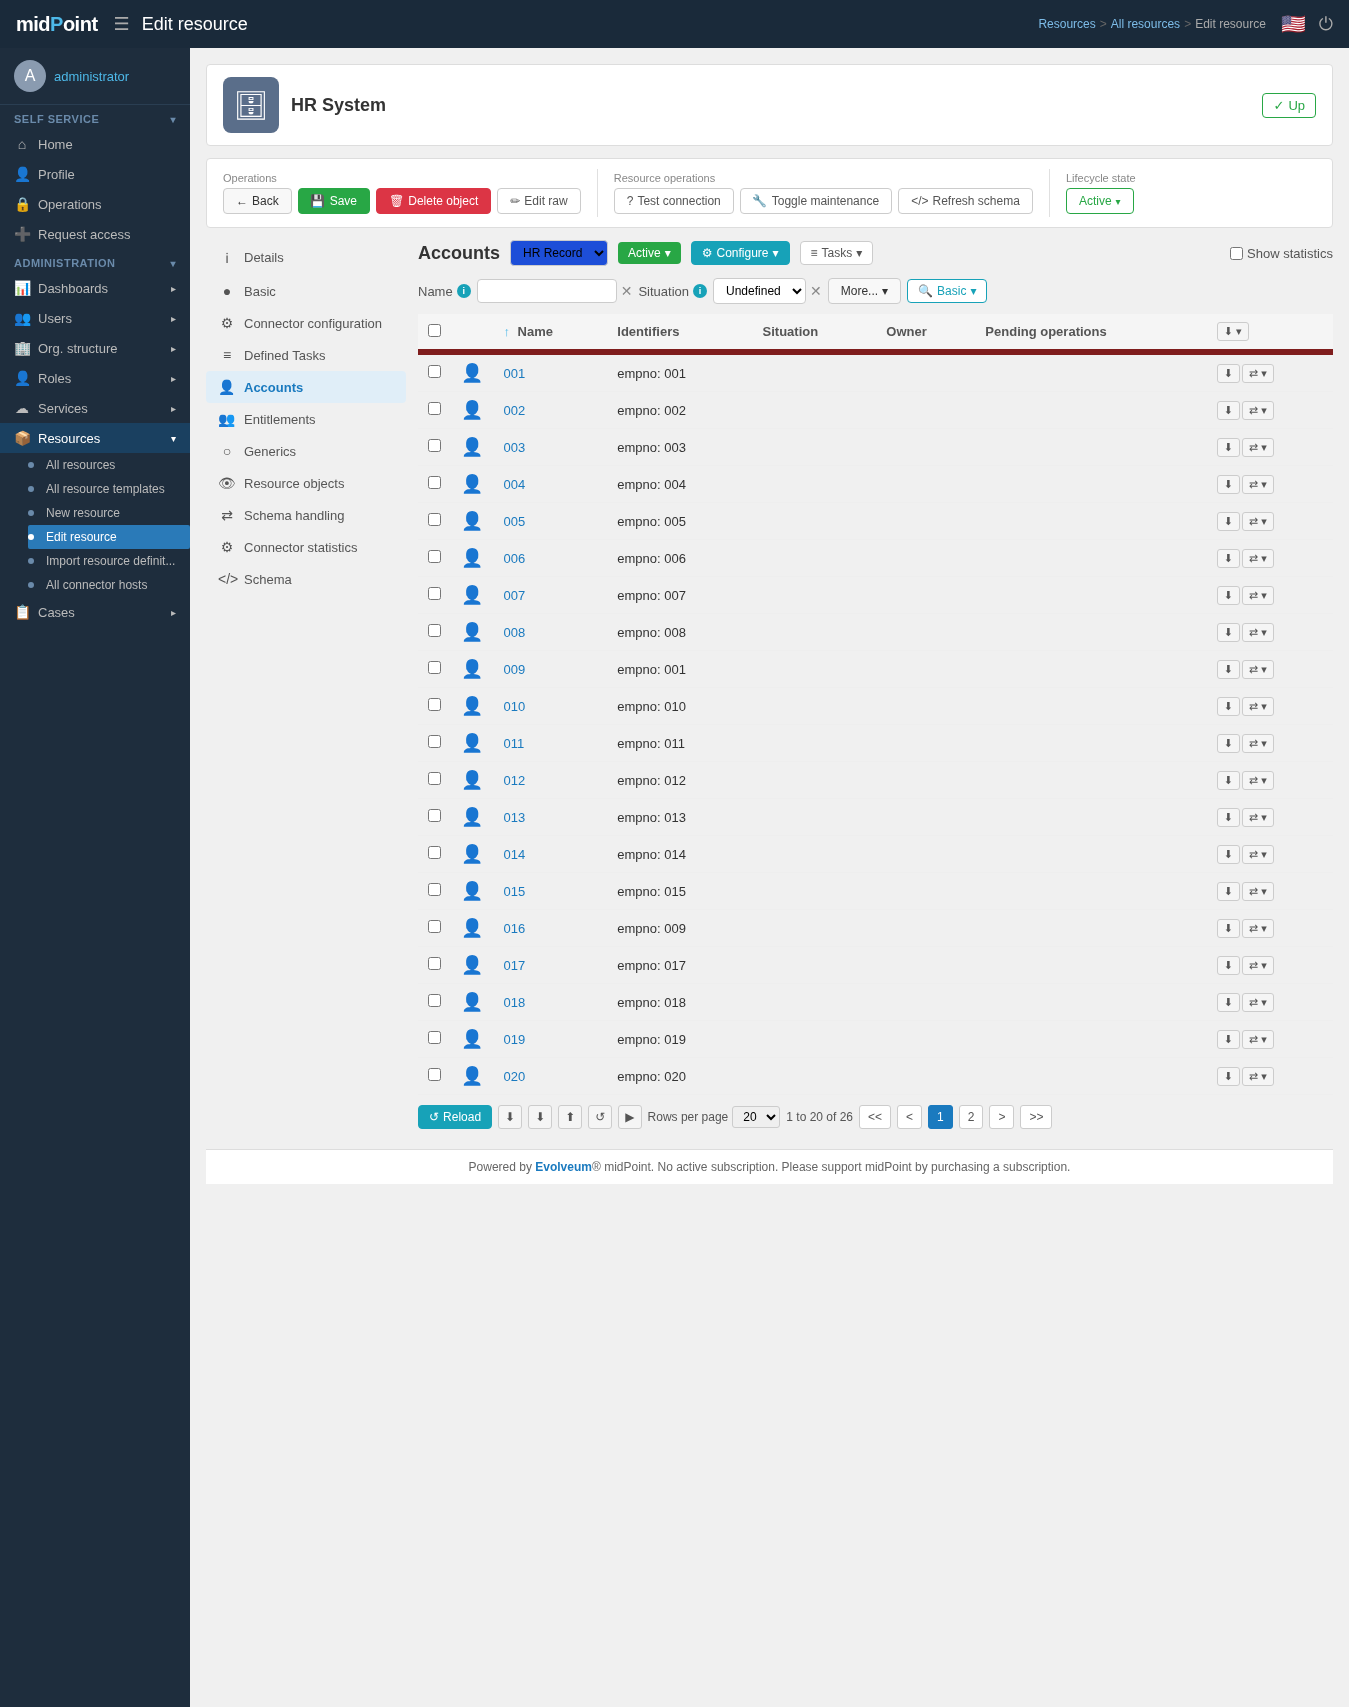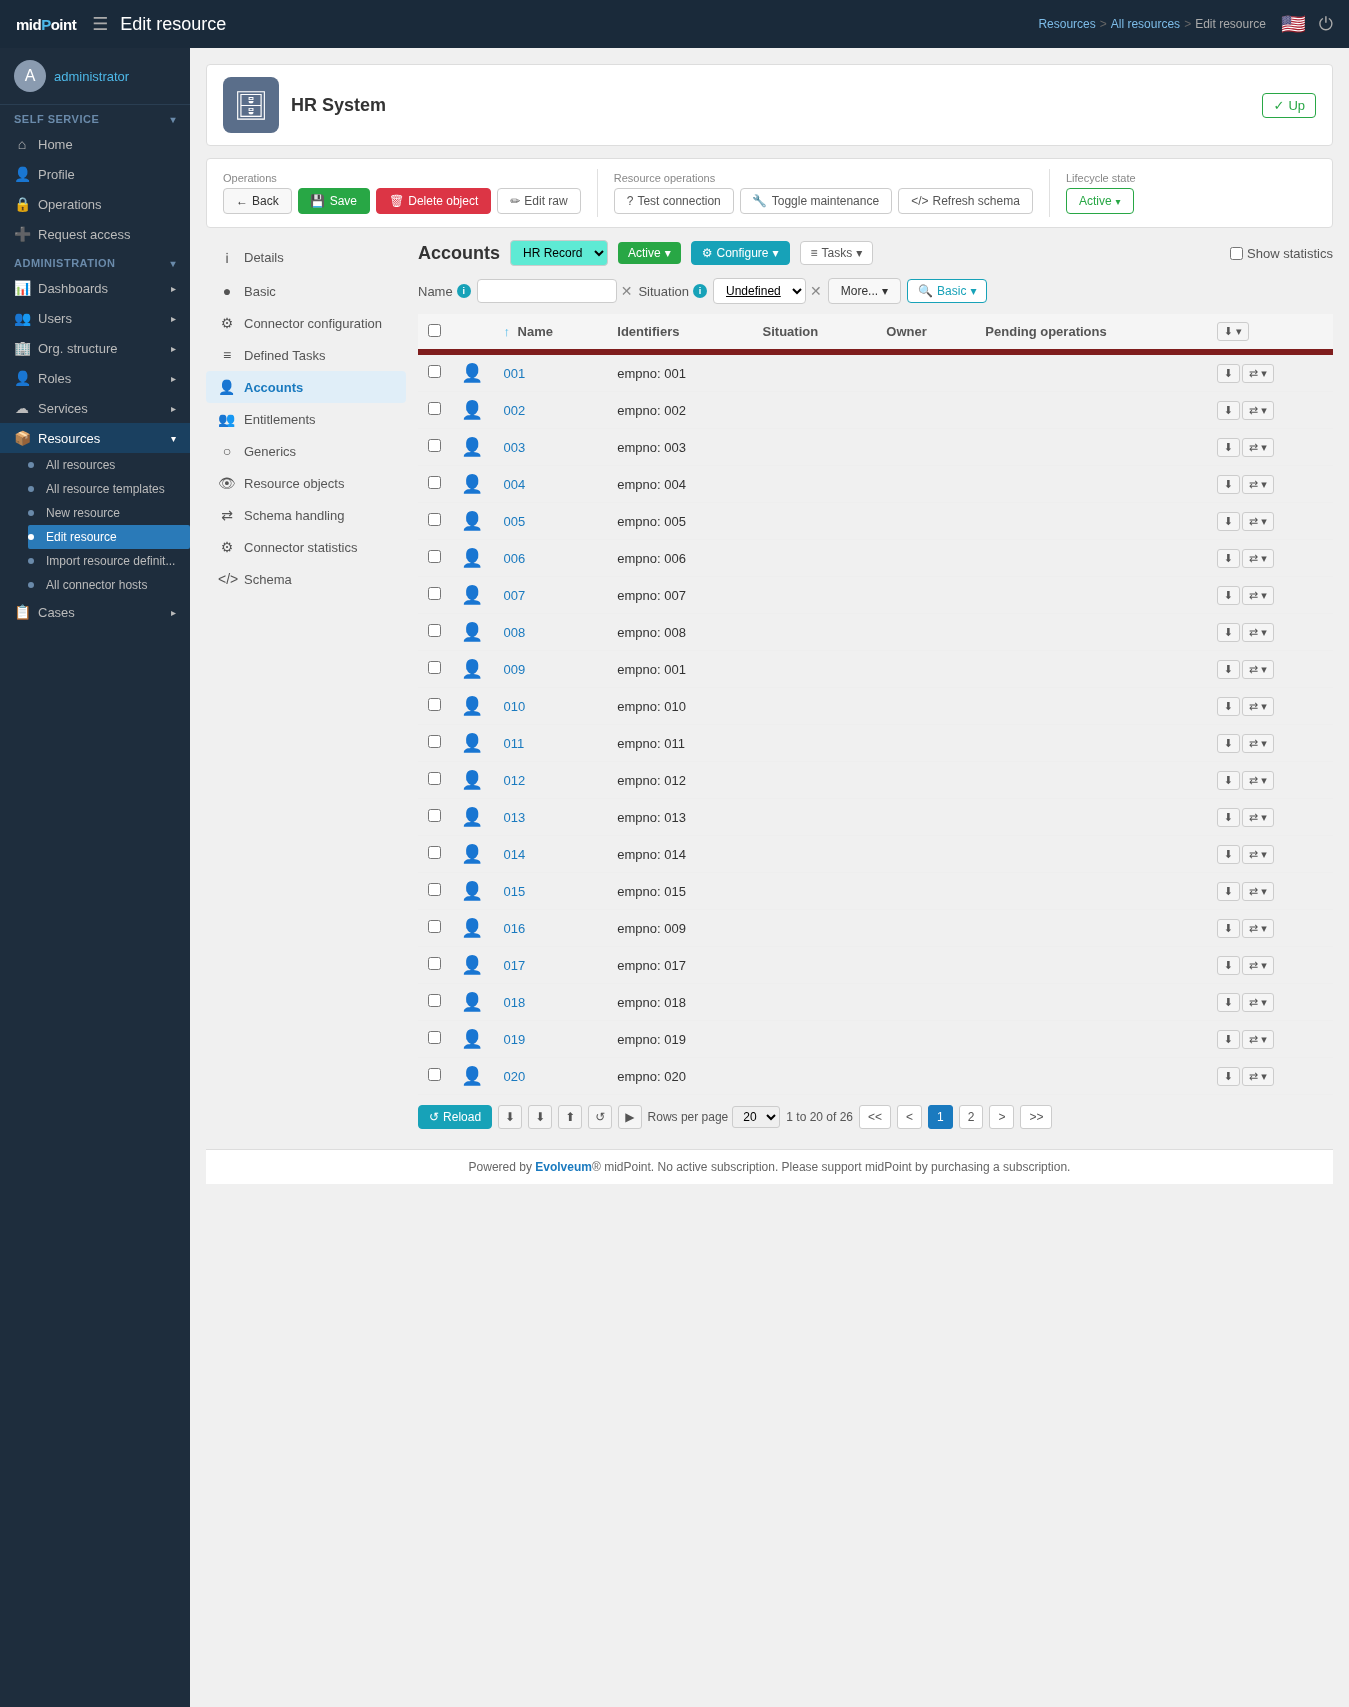--- a/index.html
+++ b/index.html
@@ -11,21 +11,21 @@
       color: #fff;
       height: 48px;
       display: flex;
       align-items: center;
       padding: 0 16px;
       position: fixed;
       top: 0; left: 0; right: 0;
       z-index: 100;
     }
     .top-nav .logo {
-      font-size: 15px;
+      font-size: 20px;
       font-weight: bold;
       color: #fff;
       margin-right: 16px;
       letter-spacing: -0.5px;
     }
     .top-nav .logo span { color: #4db8e8; }
     .top-nav .menu-icon { color: #aaa; margin-right: 12px; cursor: pointer; font-size: 18px; }
     .top-nav .page-title { font-size: 18px; font-weight: 400; flex: 1; }
     .top-nav .breadcrumb { font-size: 12px; color: #aaa; display: flex; align-items: center; gap: 4px; }
     .top-nav .breadcrumb a { color: #7dbce8; text-decoration: none; }
@@ -210,21 +210,20 @@
       font-size: 12px;
       width: 140px;
     }
     .filter-clear { color: #888; cursor: pointer; font-size: 14px; margin-left: -2px; }
     .filter-select {
       border: 1px solid #ccc;
       border-radius: 4px;
       padding: 4px 8px;
       font-size: 12px;
       background: #fff;
-      text-decoration: underline;
     }
     .btn-basic {
       background: #fff;
       border: 1px solid #17a2b8;
       color: #17a2b8;
       padding: 4px 10px;
       border-radius: 4px;
       font-size: 12px;
       cursor: pointer;
       display: flex; align-items: center; gap: 4px;
@@ -303,21 +302,21 @@
 
     .checkbox-cell { width: 30px; }
     input[type="checkbox"] { cursor: pointer; }
 
     .avatar-cell { width: 32px; }
 
     .select-dropdown {
       padding: 4px 8px;
       border: 1px solid #ccc;
       border-radius: 4px;
-      background: #5eead4;
+      background: #1d4ed8;
       font-size: 12px;
       cursor: pointer;
     }
 
     .btn-configure {
       background: #17a2b8;
       color: #fff;
       border: 1px solid #17a2b8;
       padding: 4px 10px;
       border-radius: 4px;

